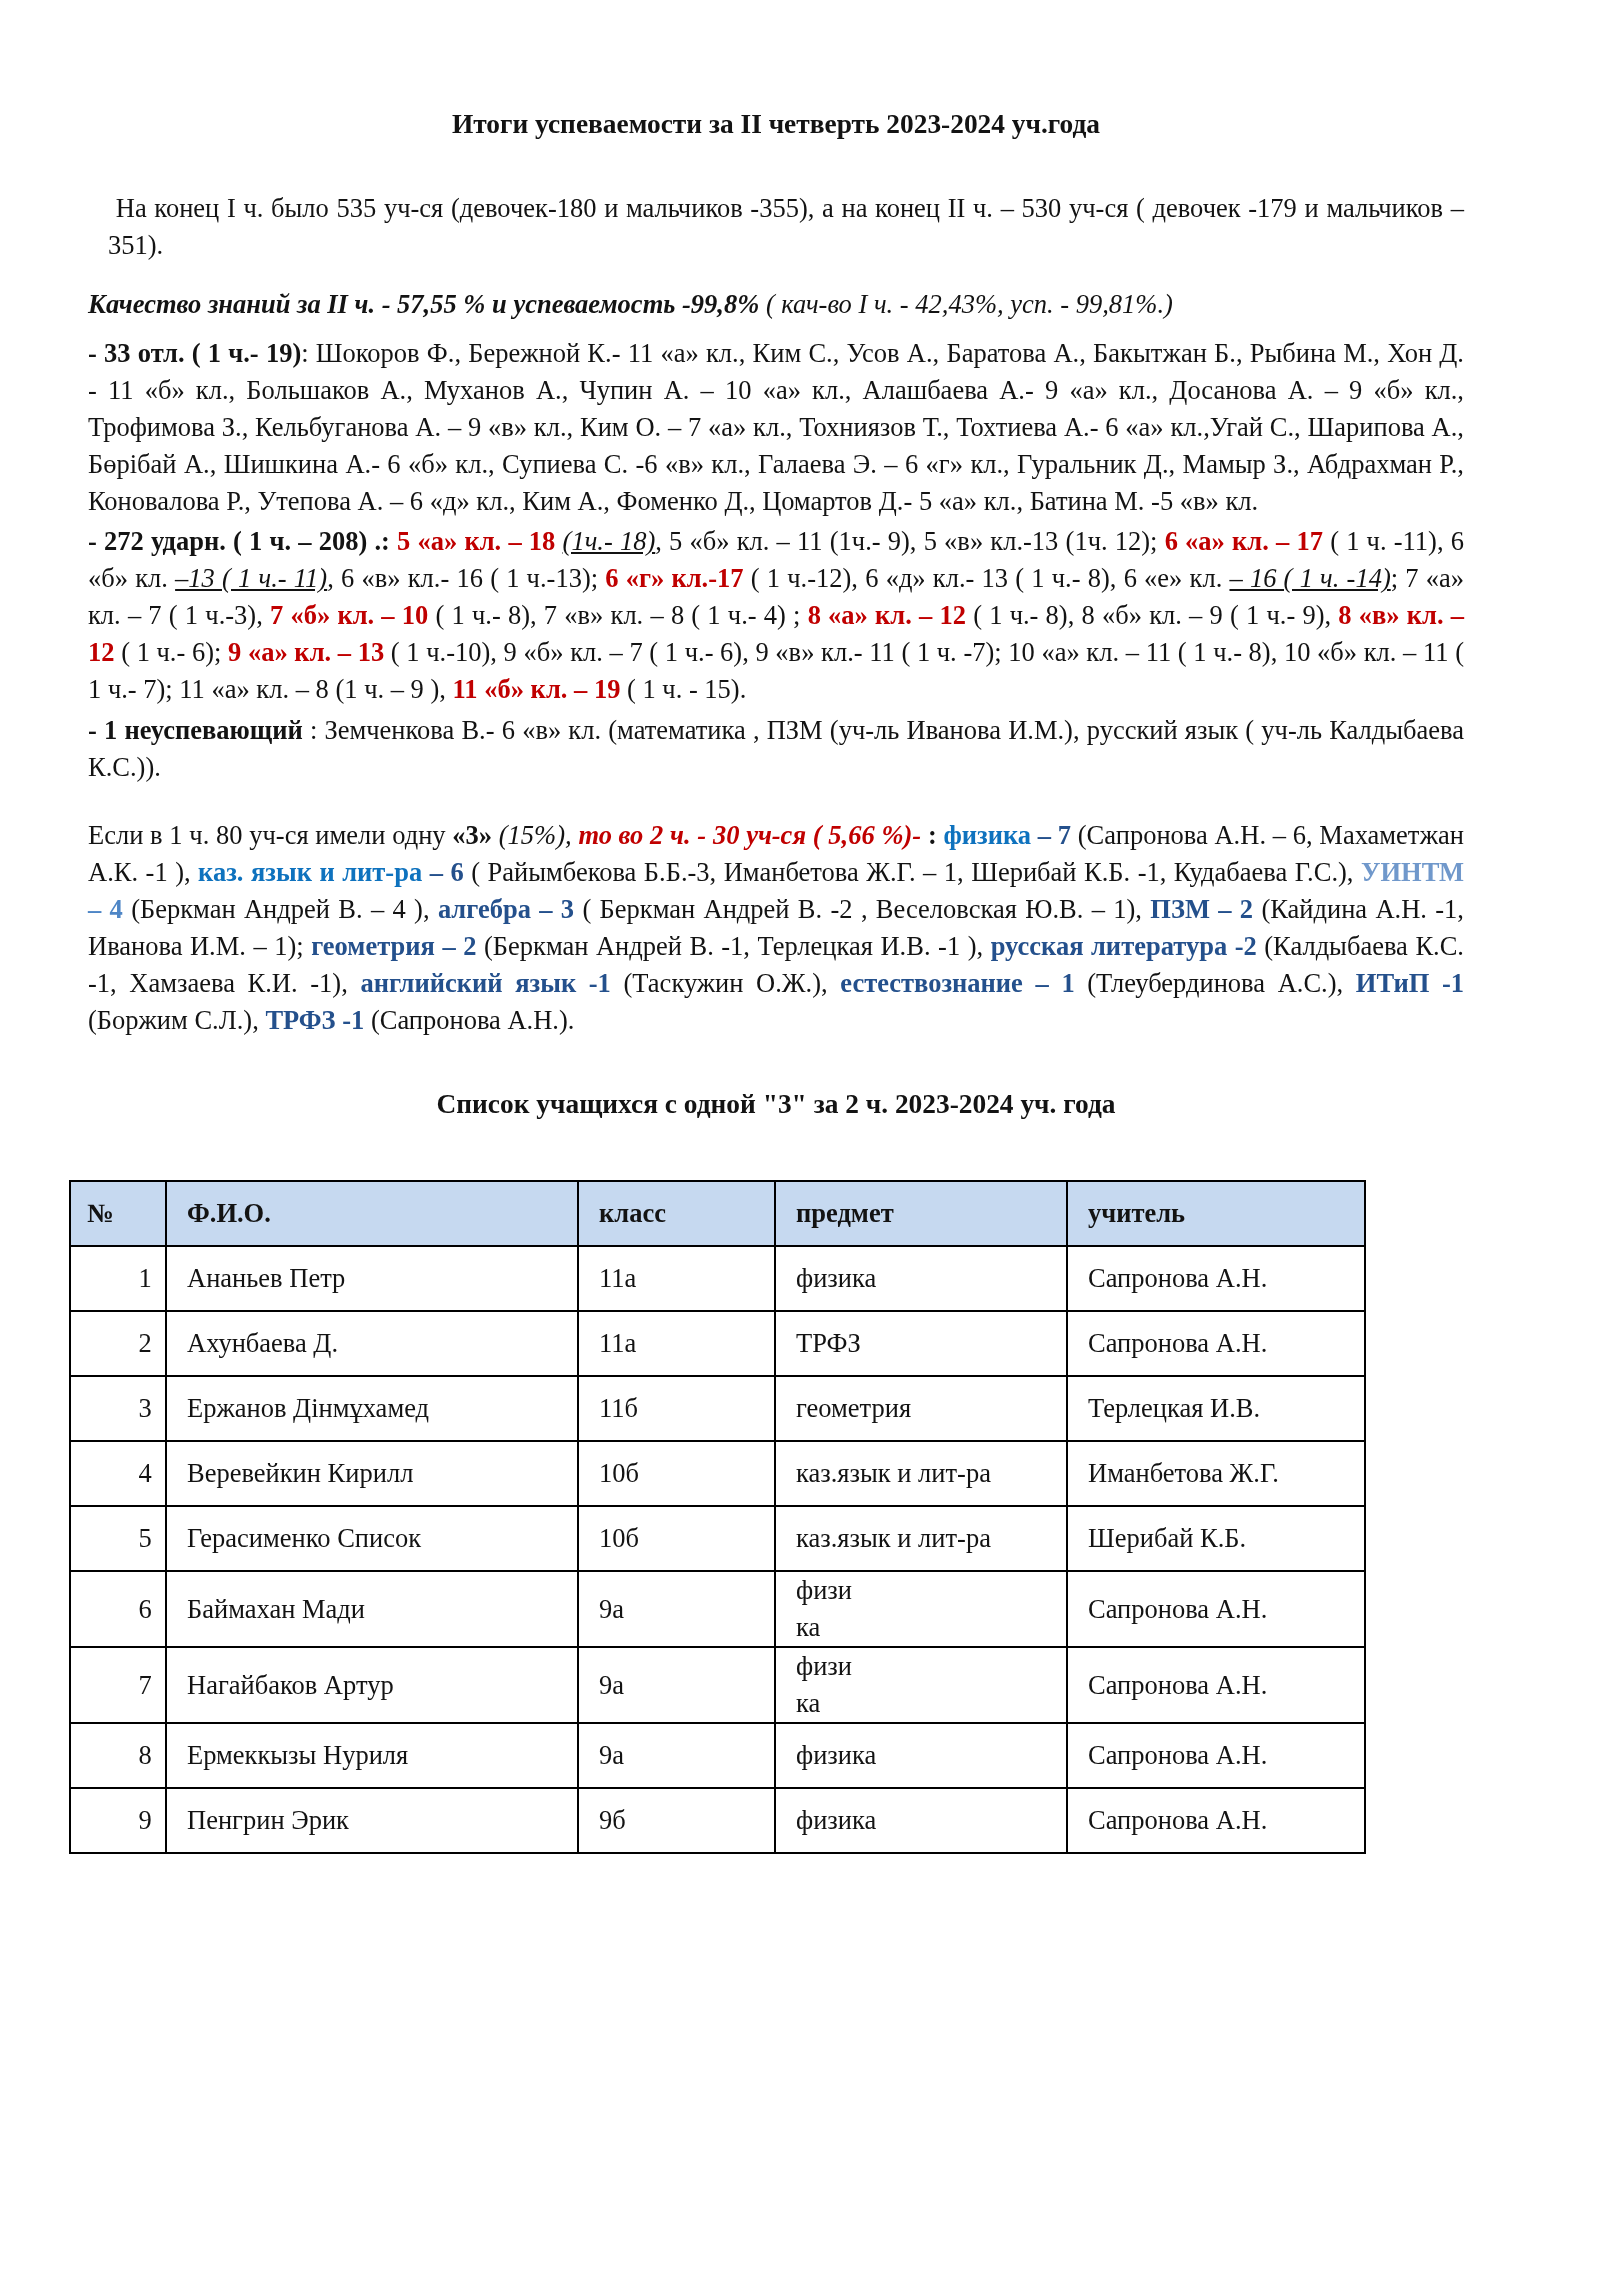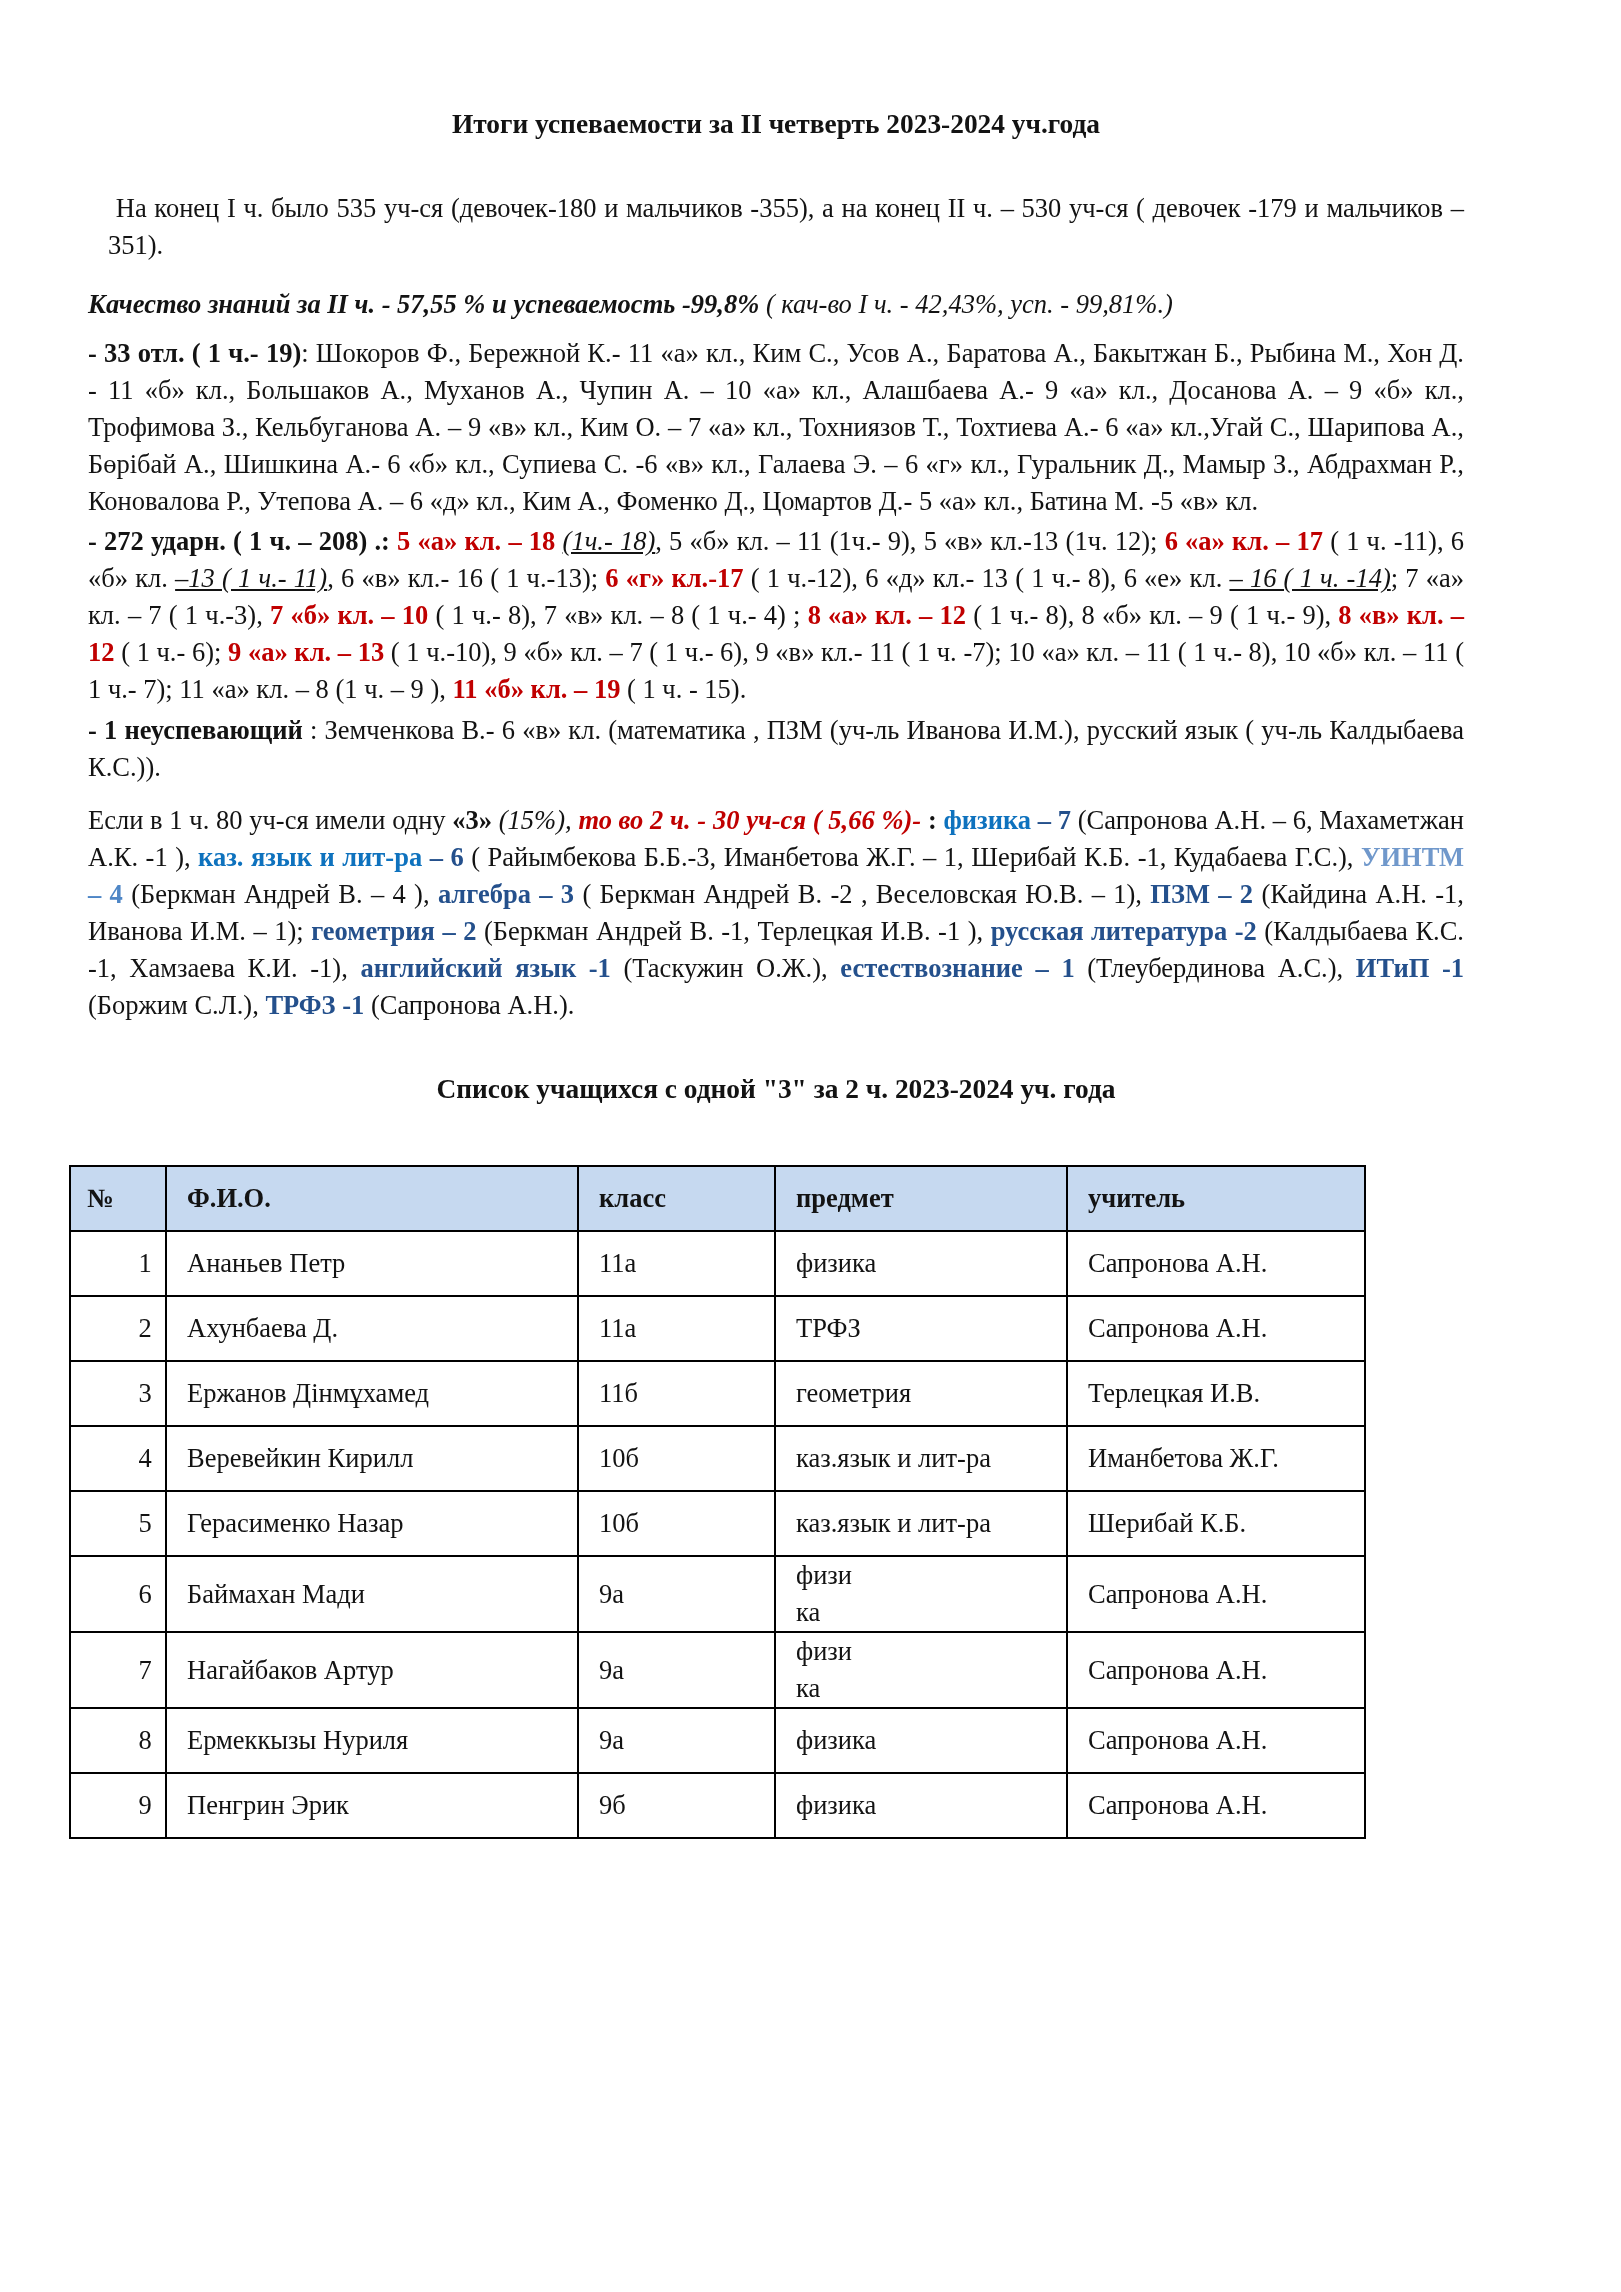--- a/index.html
+++ b/index.html
@@ -7,21 +7,21 @@
        font-family:"Liberation Serif", serif;color:#131313;
        -webkit-font-smoothing:antialiased;}
   .doc{box-sizing:border-box;width:1621px;padding:106px 157px 0 88px;}
   .doc-title{font-size:27.4px;line-height:37px;font-weight:700;text-align:center;
              margin:0 0 47px 0;}
   #paragraphs p{font-size:26.5px;line-height:37px;margin:0;text-align:justify;}
   #paragraphs p:nth-of-type(1){margin-bottom:21.6px;text-indent:7.8px;margin-left:20px;}
   #paragraphs p:nth-of-type(2){margin-bottom:12px;font-style:italic;}
   #paragraphs p:nth-of-type(3){margin-bottom:3.9px;}
   #paragraphs p:nth-of-type(4){margin-bottom:3.9px;}
-  #paragraphs p:nth-of-type(5){margin-bottom:16px;}
+  #paragraphs p:nth-of-type(5){margin-bottom:31px;}
   
   .s-b  {font-weight:700;}
   .s-i  {font-style:italic;text-decoration:underline;}
   .s-bi {font-weight:400;font-style:italic;}
   .s-rb {font-weight:700;color:var(--red);}
   .s-rbi{font-weight:700;font-style:italic;color:var(--red);}
   .s-blb{font-weight:700;color:var(--blue_bright);}
   .s-dbb{font-weight:700;color:var(--blue_dark);}
   .s-lbb{font-weight:700;color:var(--blue_light);}
   .s-mbb{font-weight:700;color:var(--blue_mid);}
@@ -99,21 +99,21 @@
         </tr>
         <tr>
           <td class="col-0">4</td>
           <td class="col-1">Веревейкин Кирилл</td>
           <td class="col-2">10б</td>
           <td class="col-3">каз.язык и лит-ра</td>
           <td class="col-4">Иманбетова Ж.Г.</td>
         </tr>
         <tr>
           <td class="col-0">5</td>
-          <td class="col-1">Герасименко Назар</td>
+          <td class="col-1">Герасименко Список</td>
           <td class="col-2">10б</td>
           <td class="col-3">каз.язык и лит-ра</td>
           <td class="col-4">Шерибай К.Б.</td>
         </tr>
         <tr>
           <td class="col-0">6</td>
           <td class="col-1">Баймахан Мади</td>
           <td class="col-2">9а</td>
           <td class="col-3">физи
 ка</td>

